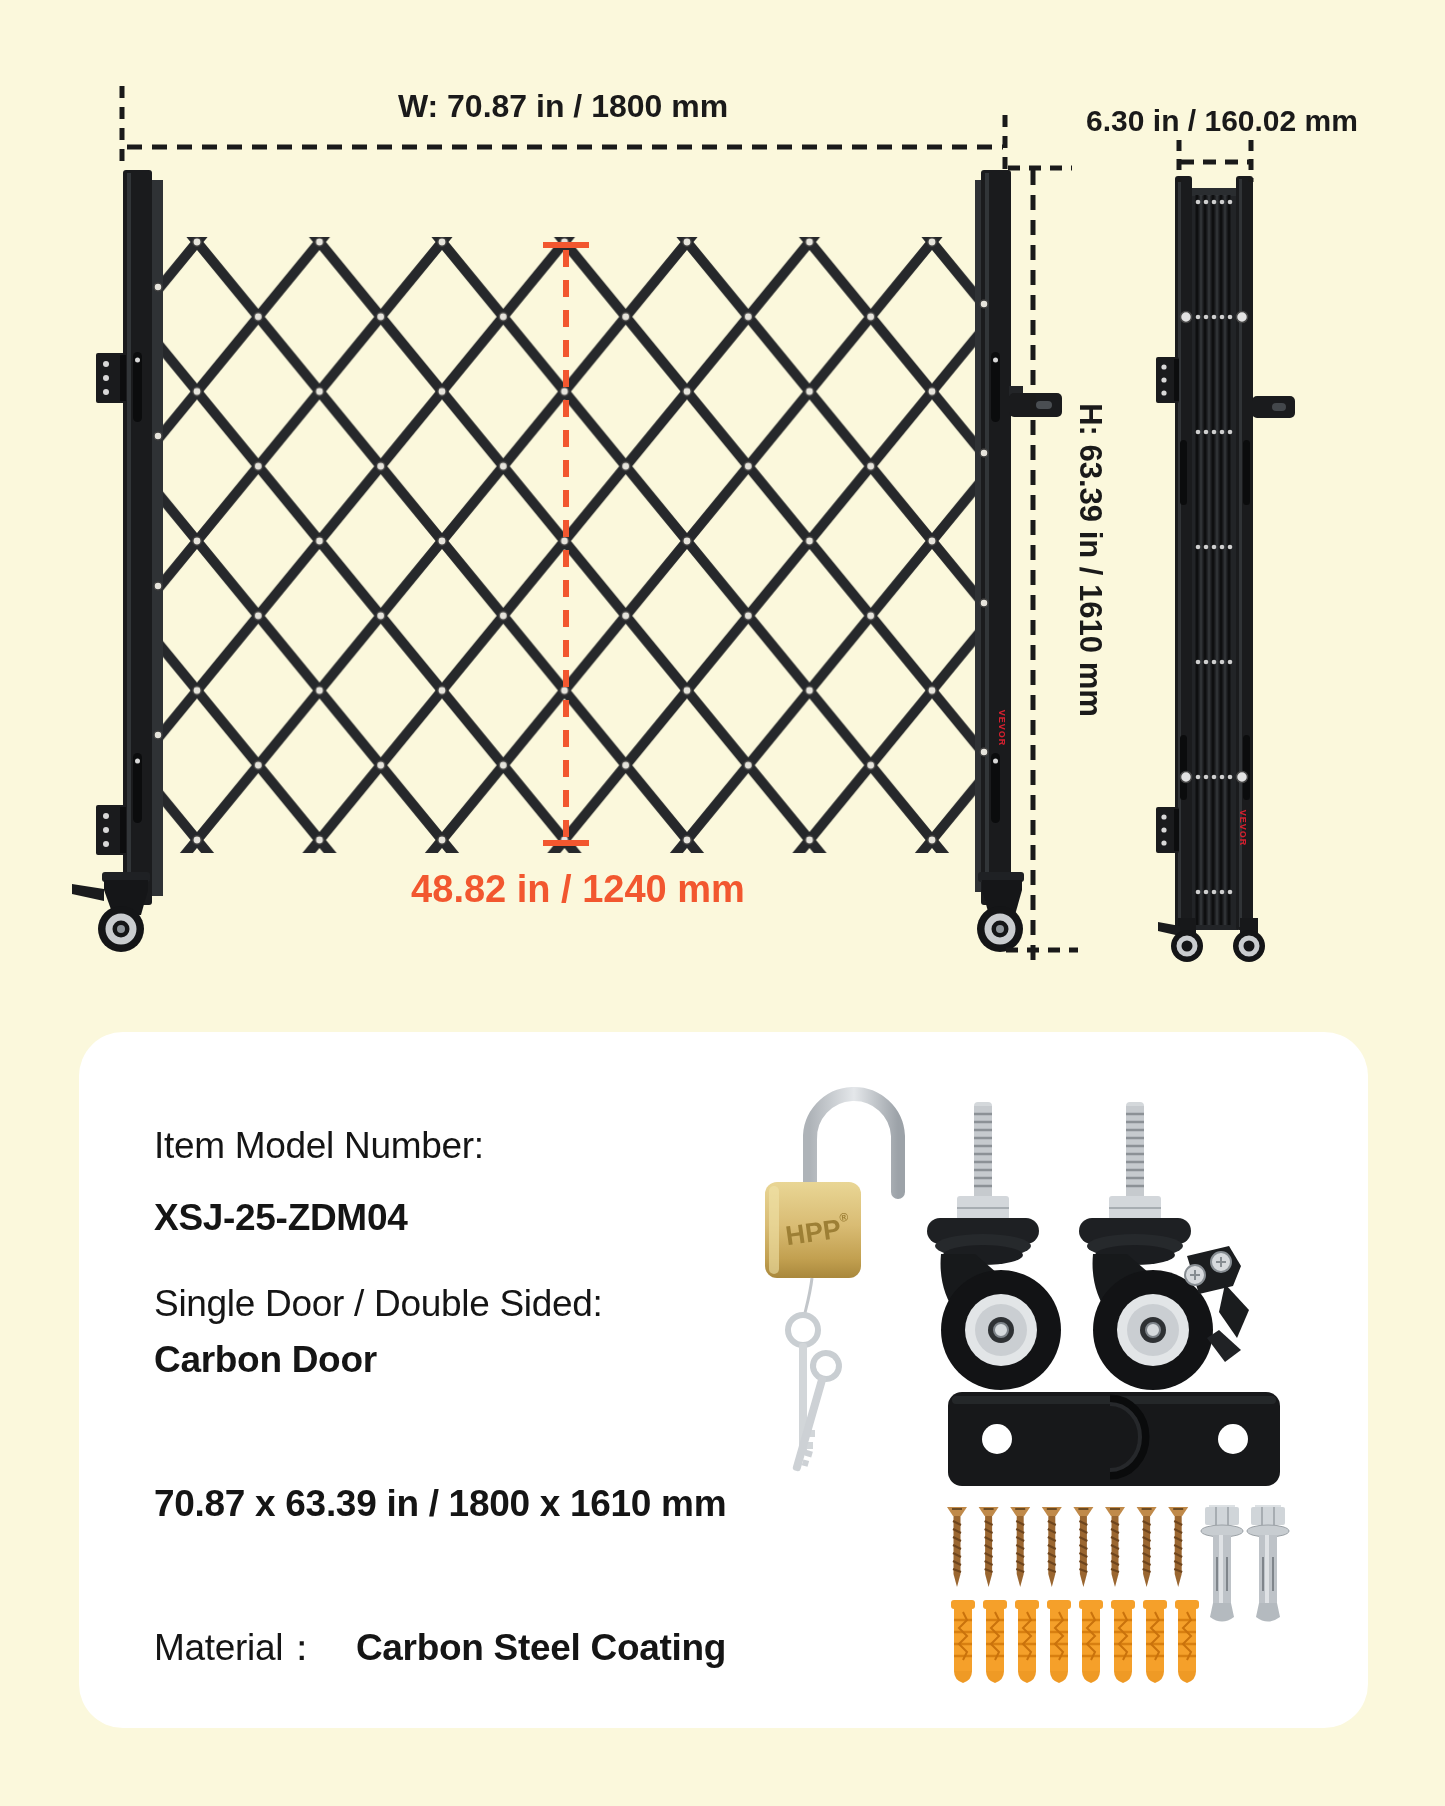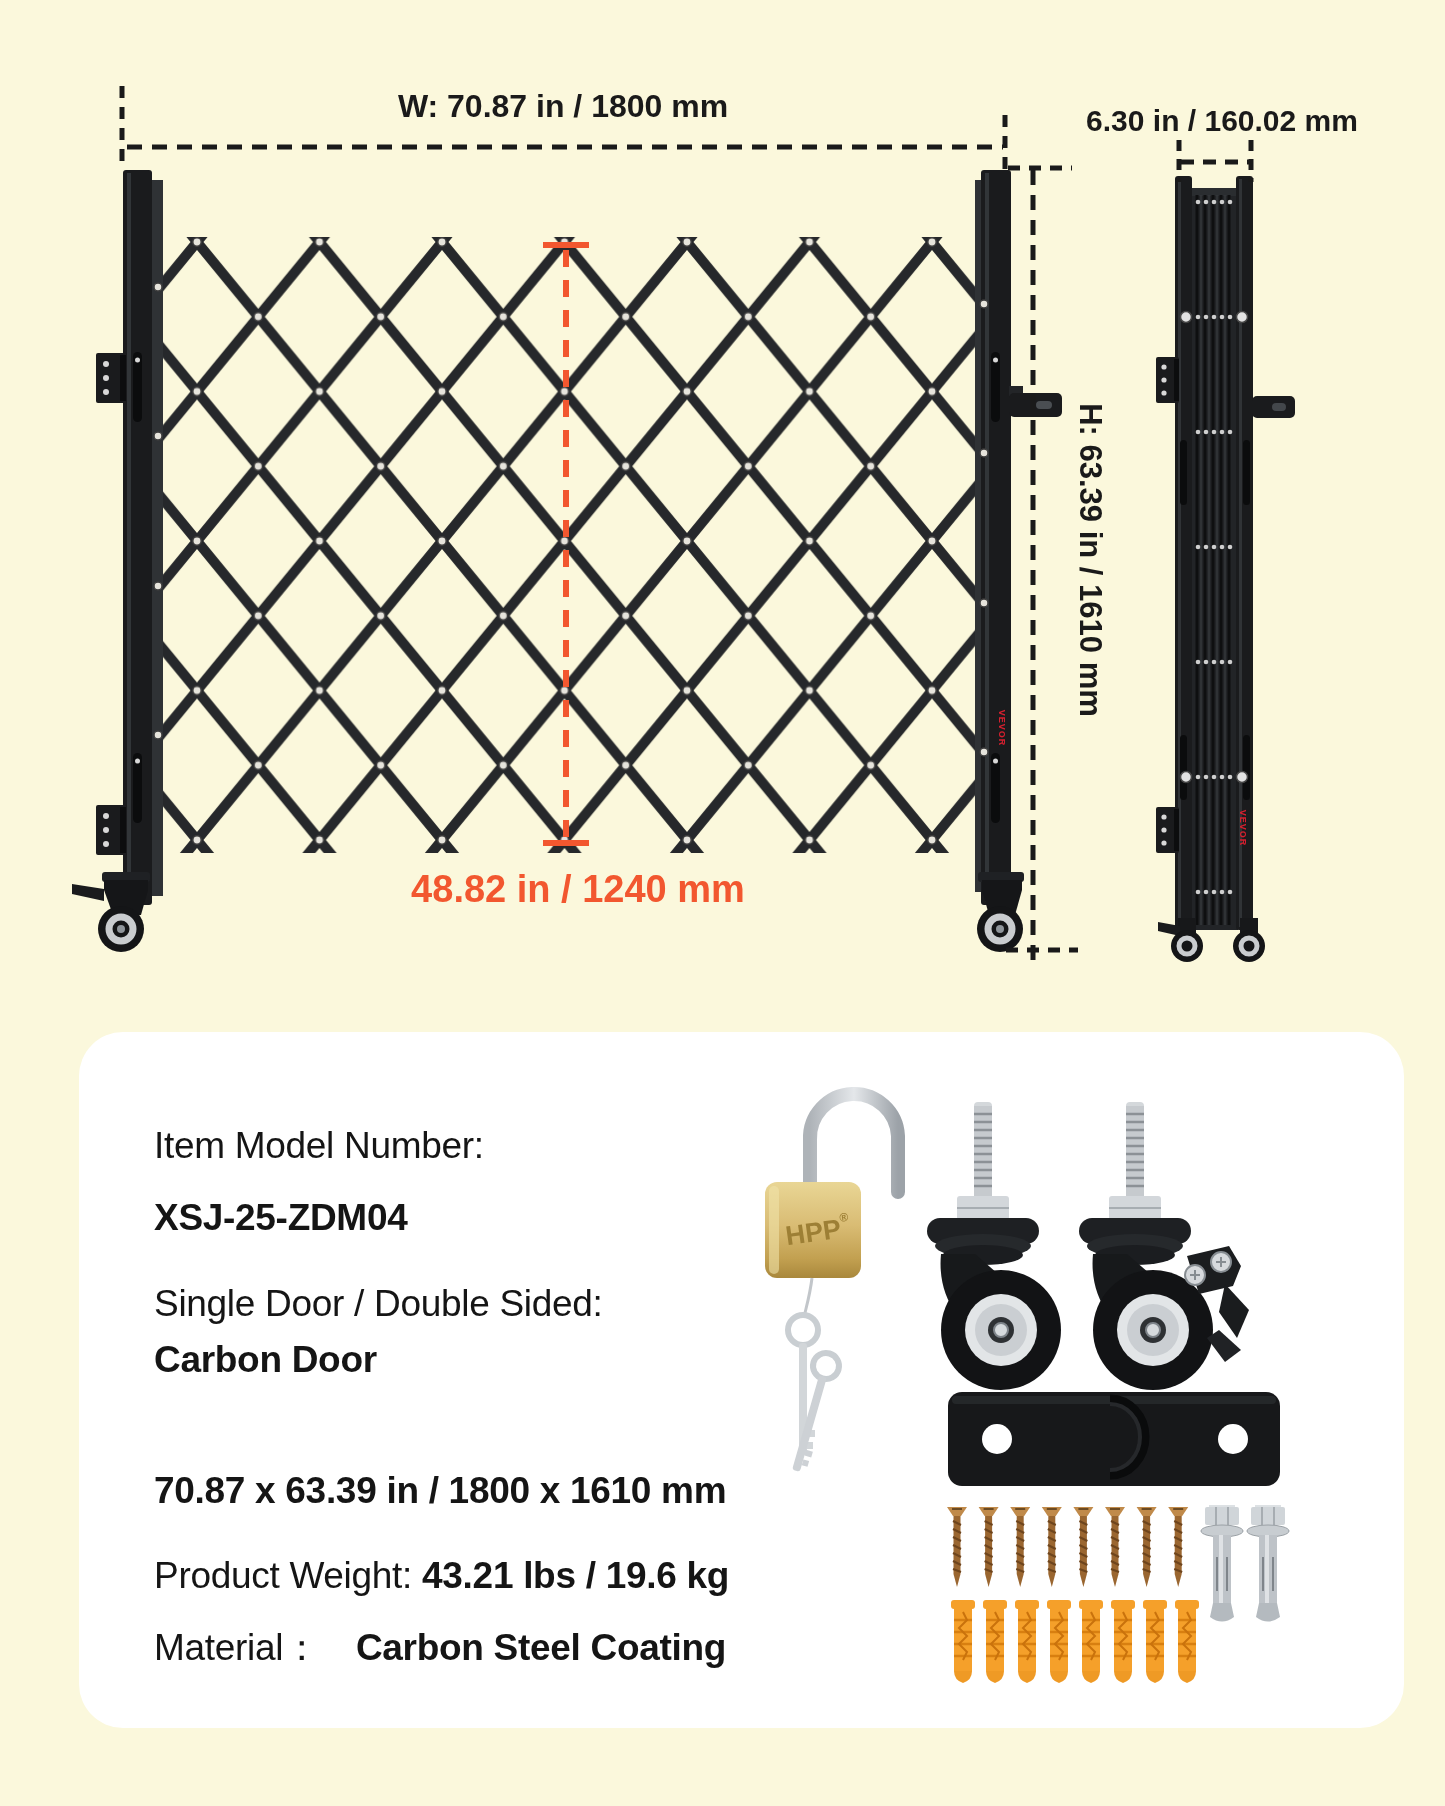--- a/index.html
+++ b/index.html
@@ -5,21 +5,21 @@
   :root{
     --background_cream:#FBF8DC; --panel_white:#FFFFFF; --accent_orange:#F2572F;
     --brand_red:#D5202F; --ink_black:#1A1A1A; --brass_gold:#D9BC74; --anchor_orange:#F5A02A;
   }
   html,body{margin:0;padding:0;}
   body{width:1445px;height:1806px;background:var(--background_cream);
        font-family:"Liberation Sans","DejaVu Sans",sans-serif;}
   .stage{position:relative;width:1445px;height:1806px;overflow:hidden;}
   .diagram-svg{position:absolute;left:0;top:0;}
   .panel{position:absolute;left:79px;top:1032px;width:1289px;height:696px;
-         background:var(--panel_white);border-radius:44px;padding-left:36px;}
+         background:var(--panel_white);border-radius:44px;}
   .spec-row{position:absolute;left:75px;height:44px;line-height:44px;
             font-size:37px;color:#151515;letter-spacing:-0.3px;white-space:nowrap;}
   .spec-label{font-weight:400;}
   .spec-value{font-weight:700;}
   .gap{margin-left:10px;}
   .gap-wide{margin-left:36px;}
   .hardware-svg{position:absolute;left:661px;top:8px;}
   svg text.dim{font-family:"Liberation Sans","DejaVu Sans",sans-serif;font-weight:700;}
 </style>
 </head>
@@ -213,25 +213,22 @@
     </div>
     <div class="spec-row" style="top:164px">
       <span class="spec-value">XSJ-25-ZDM04</span>
     </div>
     <div class="spec-row" style="top:250px">
       <span class="spec-label">Single Door / Double Sided:</span>
     </div>
     <div class="spec-row" style="top:306px">
       <span class="spec-value">Carbon Door</span>
     </div>
-    <div class="spec-row" style="top:437px">
+    <div class="spec-row" style="top:450px">
       <span class="spec-value">70.87 x 63.39 in / 1800 x 1610 mm</span>
-    </div>
-    <div class="spec-row" style="top:522px">
-      <span class="spec-label">Product Weight:</span><span class="spec-value gap">43.21 lbs / 19.6 kg</span>
     </div>
     <div class="spec-row" style="top:594px">
       <span class="spec-label">Material：</span><span class="spec-value gap-wide">Carbon Steel Coating</span>
     </div>
 
     <svg class="hardware-svg" width="660" height="700" viewBox="0 0 660 700">
       <defs>
         <linearGradient id="brassGrad" x1="0" y1="0" x2="0" y2="1">
           <stop offset="0" stop-color="#E9D695"></stop>
             <stop offset="0.45" stop-color="#D9BC74"></stop>

